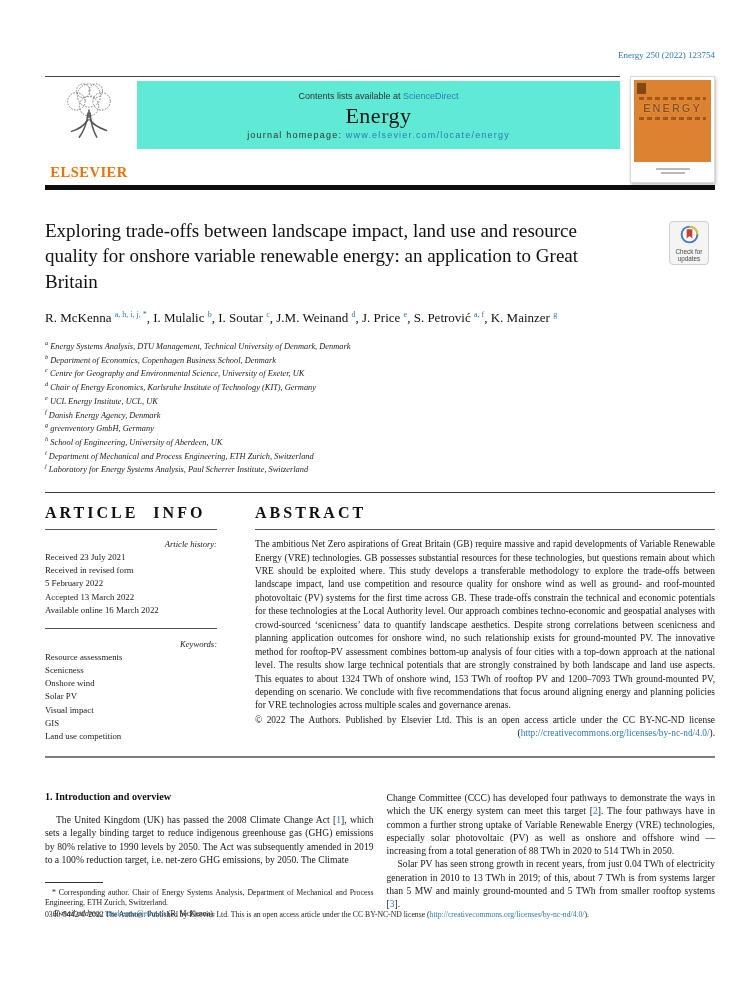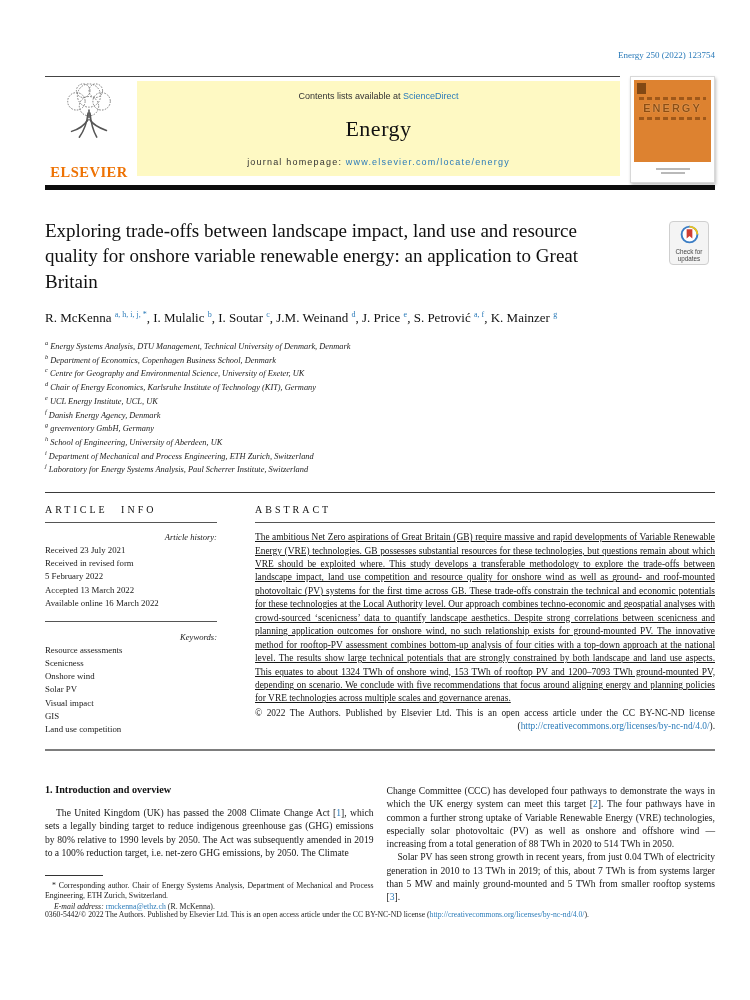--- a/index.html
+++ b/index.html
@@ -8,21 +8,21 @@
   .page { padding:0 35px 0 45px; position:relative; height:1000px; }
 
   
   .citation { text-align:right; font-size:9px; color:#2b7bb9; padding-top:50px; font-family:"Liberation Serif", serif; }
 
   
   .jheader { display:flex; margin-top:16px; align-items:stretch; }
   .jheader-main { flex:1; border-top:1px solid #444; padding-top:4px; display:flex; }
   .logo-col { width:88px; display:flex; flex-direction:column; align-items:center; justify-content:space-between; padding-bottom:2px; }
   .elsevier-text { color:#ee7203; font-size:14.5px; font-weight:bold; letter-spacing:.5px; margin-top:1px; font-family:"Liberation Serif", serif; }
-  .graybox { flex:1; background:#fef9c3; margin-left:4px; padding:10px 8px 9px; display:flex; flex-direction:column; justify-content:space-between; text-align:center; height:95px; }
+  .graybox { flex:1; background:#5eead4; margin-left:4px; padding:10px 8px 9px; display:flex; flex-direction:column; justify-content:space-between; text-align:center; height:68px; }
   .contents-line { font-size:9px; font-family:"Liberation Sans", sans-serif; color:#333; }
   .journal-title { font-size:22px; color:#111; letter-spacing:.5px; }
   .homepage-line { font-size:9px; font-family:"Liberation Sans", sans-serif; color:#333; letter-spacing:1.2px; }
   .link { color:#2b7bb9; text-decoration:none; cursor:pointer; }
   .cover-card { width:85px; margin-left:10px; background:#fff; border:1px solid #d8d8d8; box-shadow:1px 2px 3px rgba(0,0,0,.25); padding:3px 3px 2px; height:107px; display:flex; flex-direction:column; }
   .cover-orange { background:#dd8230; flex:1; position:relative; padding:3px; }
   .cover-block { width:9px; height:11px; background:#6b3a0e; opacity:.8; }
   .cover-dashes { height:3px; margin:3px 2px 0; background:repeating-linear-gradient(90deg,#8a4a12 0 5px, rgba(0,0,0,0) 5px 8px); opacity:.75; }
   .cover-title { text-align:center; font-family:"Liberation Sans", sans-serif; font-weight:bold; font-size:11px; letter-spacing:2px; color:#8f4d10; text-shadow:0 0 1px #f7dcb8; margin-top:2px; }
   .cover-foot { height:18px; display:flex; flex-direction:column; align-items:center; justify-content:center; gap:2px; }
@@ -39,27 +39,27 @@
   .authors { margin-top:15px; font-size:13px; color:#111; width:640px; line-height:1.45; }
   .authors sup { color:#2b7bb9; font-size:8px; }
   .authors .sep { color:#111; }
   .affils { margin-top:11px; font-size:8.4px; font-style:italic; line-height:1.3; color:#222; }
   .affils sup { font-size:6.3px; font-style:italic; }
 
   
   .info-abstract { margin-top:16px; border-top:1px solid #3a3a3a; padding-top:11px; display:flex; }
   .info-col { width:172px; flex:none; }
   .abs-col { flex:1; margin-left:38px; }
-  .sec-head { font-size:10px; font-weight:normal; letter-spacing:3px; word-spacing:8px; color:#111; }
+  .sec-head { font-size:16px; font-weight:bold; letter-spacing:3px; word-spacing:8px; color:#111; }
   .head-rule { border:none; border-top:1px solid #555; margin:7px 0 8px; }
   .info-col .head-rule { width:100%; }
   .hist-label, .kw-label { font-style:italic; font-size:8.6px; line-height:1.5;text-align:right; }
   .info-line { font-size:8.8px; line-height:1.5; }
   .mid-rule { border:none; border-top:1px solid #555; margin:11px 0 9px; }
-  .abs-body { font-size:9.4px; line-height:1.43; text-align:justify; color:#161616;text-decoration:underline; }
+  .abs-body { font-size:9.4px; line-height:1.43; text-align:justify; color:#161616; }
   .abs-copy { font-size:9.4px; line-height:1.43; text-align:justify; text-align-last:right; color:#161616; margin-top:1px; }
   .section-endrule { border:none; border-top:2.5px solid #7d7d7d; margin-top:13px; }
 
   
   .cols { display:flex; gap:13px; margin-top:33px; }
   .col { flex:1; }
   .h-sec { font-size:10.2px; font-weight:bold; margin-bottom:11px; color:#111; }
   .body-p { font-size:9.6px; line-height:1.38; text-align:justify; text-indent:11px; color:#161616; }
   .ref { color:#2b7bb9; cursor:pointer; }
 

